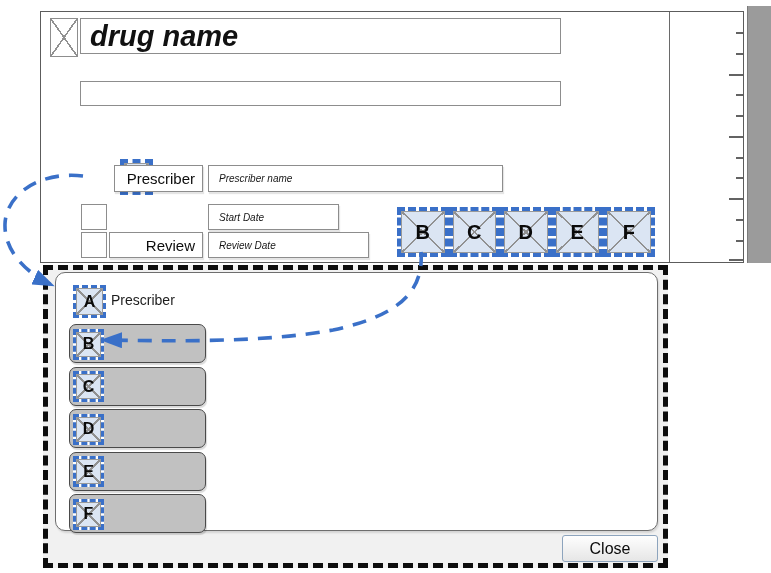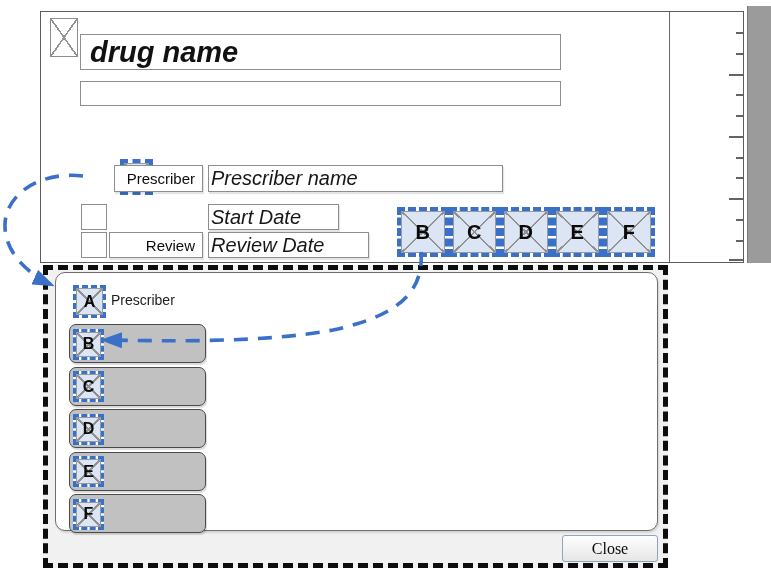--- a/index.html
+++ b/index.html
@@ -24,29 +24,29 @@
   
   .wbox {
     position:absolute; background:#fff; border:1px solid #8d8d8d; box-sizing:border-box;
     box-shadow:1px 2px 1px rgba(0,0,0,0.10);
   }
   .xcross {
     background-image:
       linear-gradient(to top right,    transparent calc(50% - 0.8px), #919191 calc(50% - 0.8px), #919191 calc(50% + 0.8px), transparent calc(50% + 0.8px)),
       linear-gradient(to bottom right, transparent calc(50% - 0.8px), #919191 calc(50% - 0.8px), #919191 calc(50% + 0.8px), transparent calc(50% + 0.8px));
   }
-  .title-box   { left:39px; top:6px;  width:481px; height:36px; box-shadow:none;margin-top:16px; }
+  .title-box   { left:39px; top:6px;  width:481px; height:36px; box-shadow:none; }
   .title-text  { font-style:italic; font-weight:bold; font-size:29px; line-height:34px; padding-left:9px; white-space:nowrap; }
   .details-box { left:39px; top:42px; width:481px; height:28px; box-shadow:none; }
   .details-text{ font-style:italic; font-size:15px; line-height:26px; padding-left:9px; }
   .empty-box   { left:39px; top:69px; width:481px; height:25px; box-shadow:none; }
   .img-box     { left:9px;  top:6px;  width:28px;  height:39px; box-shadow:none; }
 
   .lbl { font-size:15px; line-height:25px; text-align:right; padding-right:7px; color:#0c0c0c; }
-  .val { font-size:20px; line-height:25px; font-style:italic; padding-left:2px; color:#161616; }
+  .val { font-size:10px; line-height:25px; font-style:italic; padding-left:10px; color:#161616; }
 
   
   .sel { border:4px dashed #3a70c8; box-sizing:border-box; background:#fff; }
   .selfill {
     width:100%; height:100%; box-sizing:border-box;
     background-color:#dbe5f3; border:1px solid #9a9a9a;
     display:flex; align-items:center; justify-content:center;
   }
   .selfill span { font-weight:bold; color:#0a0a0a; }
 
@@ -81,21 +81,21 @@
   .prow {
     width:137px; height:39px; background:#c1c1c1; border:1.3px solid #4a4a4a;
     border-radius:7px; box-sizing:border-box; position:relative;
     box-shadow:1px 2px 1px rgba(0,0,0,0.15);
   }
   .prow .sel { position:absolute; left:3px; top:3.5px; width:31px; height:31px; border-width:3.5px; }
   .prow .selfill span { font-size:16px; }
   .close-btn {
     position:absolute; left:514px; top:265px; width:96px; height:27px;
     background:linear-gradient(#fefefe,#e6e6e6); border:1px solid #8da4bd; border-radius:3px;
-    font-family:Liberation Serif, serif; font-size:16px; color:#0a0a0a;
+    font-family:Liberation Sans, sans-serif; font-size:16px; color:#0a0a0a;
     display:flex; align-items:center; justify-content:center; padding:0; cursor:default;
   }
   
   .arrows { position:absolute; left:0; top:0; pointer-events:none; z-index:50; }
   .dash { fill:none; stroke:#3a70c8; stroke-width:3.6; stroke-dasharray:14 10; }
 </style>
 </head>
 <body>
 
 <div id="stage">

